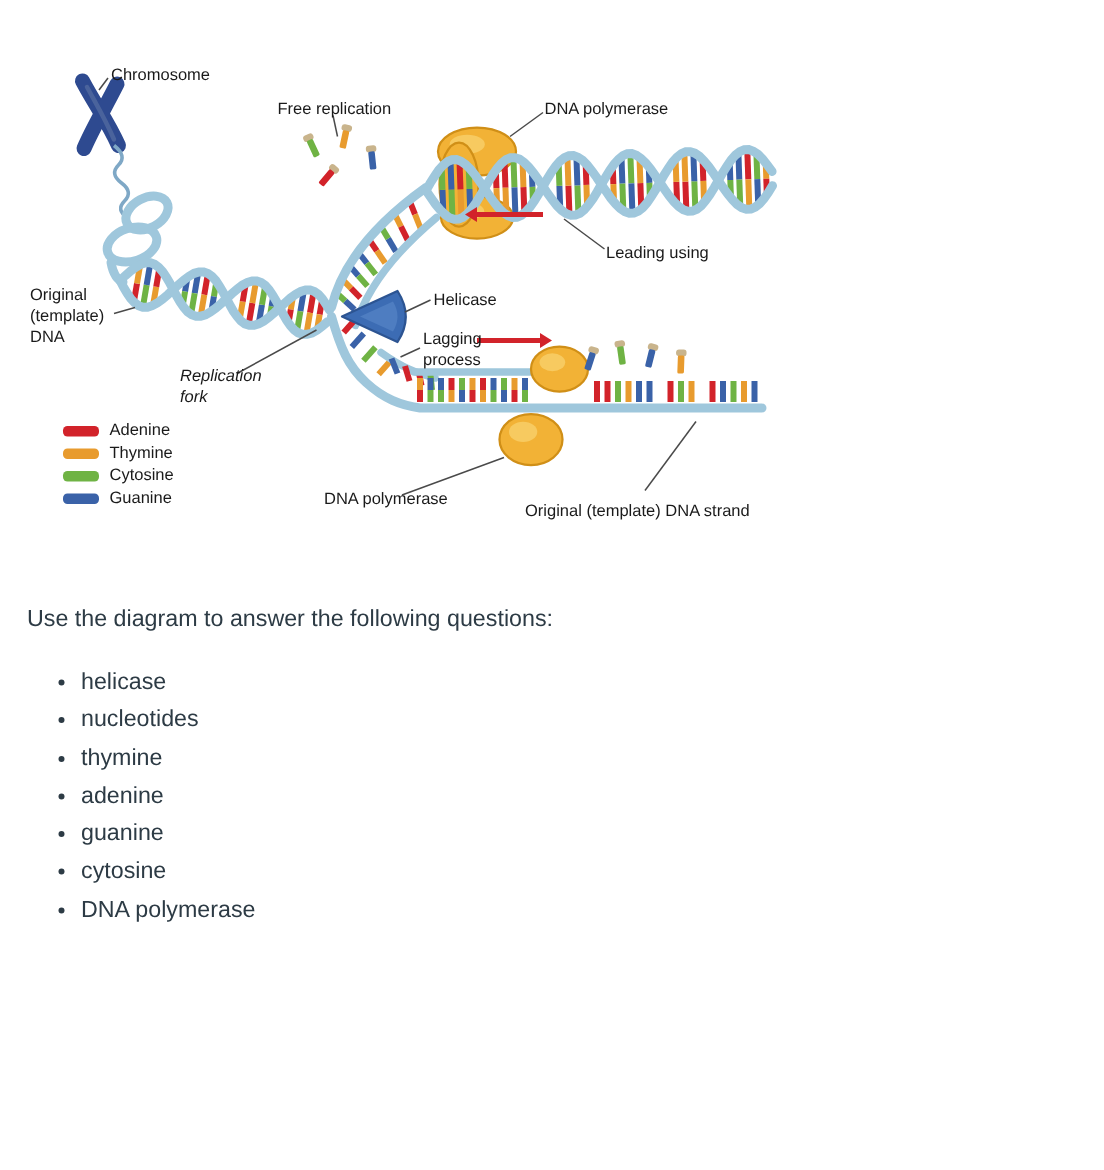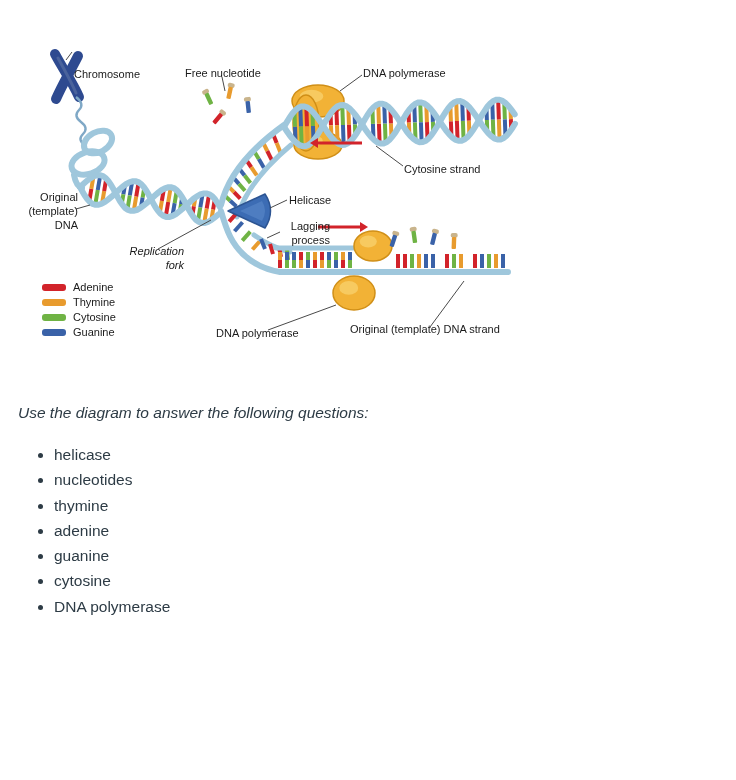--- a/index.html
+++ b/index.html
@@ -12,27 +12,27 @@
   h2.lt {
     font-size:15px; font-weight:700; margin:0 0 20px 0; line-height:1.2; color:#22303a;
   }
   .diagram {
     position:relative; width:505px; height:310px; margin:22px 0 0 0;
   }
   .diagram svg { position:absolute; left:0; top:0; }
   .lbl {
     position:absolute; font-size:11px; line-height:1.25; color:#1a1a1a; white-space:nowrap;
   }
-  .lbl.wrap { white-space:normal;text-align:right; }
+  .lbl.wrap { white-space:normal; }
   .legend { position:absolute; left:24px; top:244px; }
   .legend-row { display:flex; align-items:center; margin-bottom:7px; height:8px; }
   .swatch { display:inline-block; width:24px; height:7px; border-radius:3px; margin-right:7px; }
   .legend-label { font-size:11px; color:#1a1a1a; line-height:1; }
   p.body-text { font-size:15.5px; line-height:1.55; margin:0; }
-  p.instruction { margin:52px 0 18px 0;font-style:italic; }
+  p.instruction { margin:52px 0 18px 0; }
   p.question { margin:0 0 16px 0; }
   ul.terms { margin:22px 0 0 0; padding:0 0 0 36px; }
   ul.terms li { font-size:15.5px; line-height:1.05; margin:0 0 9px 0; color:#2d3b45; }
 </style>
 </head>
 <body>
 
 <div class="page">
 
 
@@ -250,30 +250,30 @@
         <line x1="344" y1="36" x2="322" y2="52" stroke="#4a4a4a" stroke-width="1"></line>
         <line x1="385" y1="127" x2="358" y2="107" stroke="#4a4a4a" stroke-width="1"></line>
         <line x1="269" y1="161" x2="252" y2="169" stroke="#4a4a4a" stroke-width="1"></line>
         <line x1="262" y1="193" x2="249" y2="199" stroke="#4a4a4a" stroke-width="1"></line>
         <line x1="58" y1="170" x2="72" y2="166" stroke="#4a4a4a" stroke-width="1"></line>
         <line x1="140" y1="210" x2="193" y2="181" stroke="#4a4a4a" stroke-width="1"></line>
         <line x1="250" y1="291" x2="318" y2="266" stroke="#4a4a4a" stroke-width="1"></line>
         <line x1="412" y1="288" x2="446" y2="242" stroke="#4a4a4a" stroke-width="1"></line>
       </svg>
 
-    <div class="lbl" style="left:56px; top:5px;margin-top:24px;">Chromosome</div>
-    <div class="lbl" style="left:167px; top:28px;">Free nucleotide</div>
+    <div class="lbl" style="left:56px; top:5px;">Chromosome</div>
+    <div class="lbl" style="left:167px; top:28px;">Free replication</div>
     <div class="lbl" style="left:345px; top:28px;">DNA polymerase</div>
-    <div class="lbl" style="left:386px; top:124px;">Cytosine strand</div>
+    <div class="lbl" style="left:386px; top:124px;">Leading using</div>
     <div class="lbl" style="left:271px; top:155px;">Helicase</div>
     <div class="lbl wrap" style="left:264px; top:181px; width:48px;">Lagging process</div>
     <div class="lbl wrap" style="left:2px; top:152px; width:58px;">Original (template) DNA</div>
     <div class="lbl wrap" style="left:102px; top:206px; width:64px;font-style:italic;">Replication fork</div>
     <div class="lbl" style="left:198px; top:288px;">DNA polymerase</div>
-    <div class="lbl" style="left:332px; top:284px;">Original (template) DNA strand</div>
+    <div class="lbl" style="left:332px; top:296px;">Original (template) DNA strand</div>
 
     <div class="legend">
       <div class="legend-row">
         <span class="swatch" style="background: rgb(210, 35, 42);"></span>
         <span class="legend-label">Adenine</span>
       </div>
       <div class="legend-row">
         <span class="swatch" style="background: rgb(232, 155, 46);"></span>
         <span class="legend-label">Thymine</span>
       </div>

